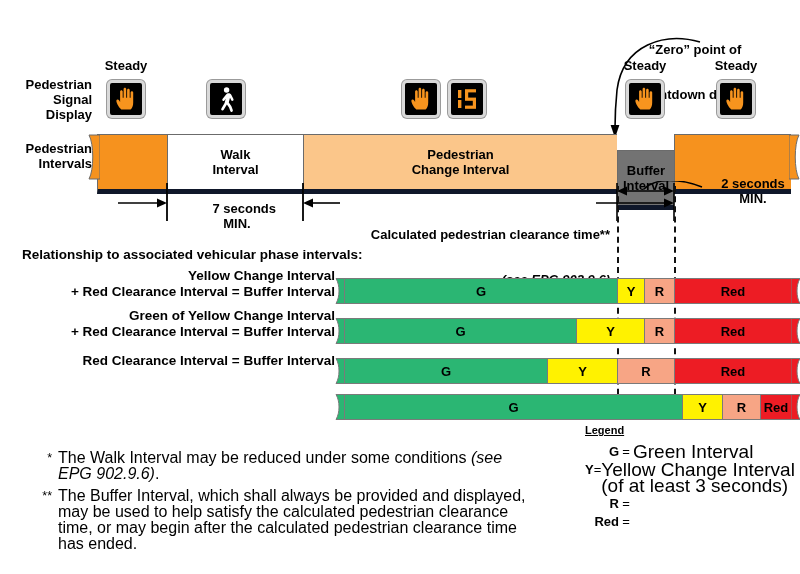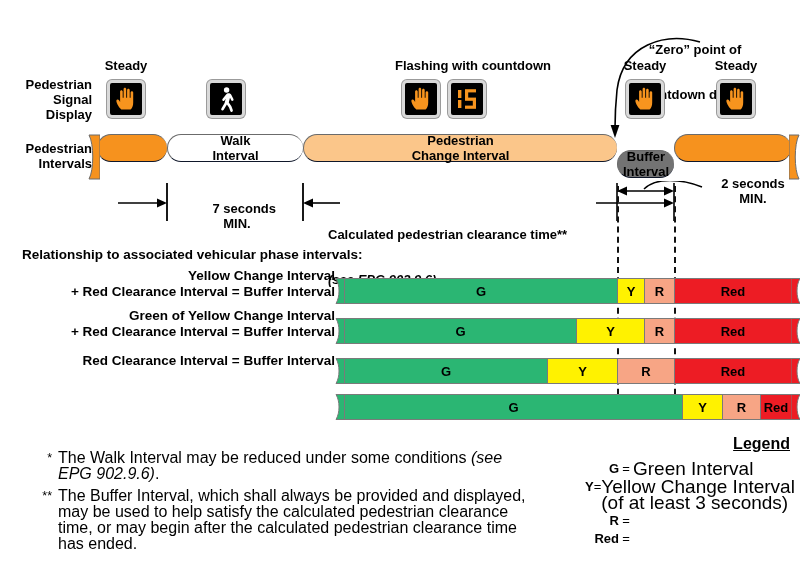--- a/index.html
+++ b/index.html
@@ -19,36 +19,36 @@
   .sig{
     width:38px;height:38px;border-radius:5px;
     background:#000;border:3px solid #d9d9d9;
     box-shadow:0 0 0 1px #9b9b9b;
     box-sizing:border-box;position:absolute;
     display:flex;align-items:center;justify-content:center;
   }
   .sig svg{display:block;}
 
   
-  .band{position:absolute;height:28px;box-sizing:border-box;
-        border-top:1px solid #6b6b6b;border-bottom:1px solid #0f172a;border-radius:17px;}
+  .band{position:absolute;height:60px;box-sizing:border-box;
+        border-top:1px solid #6b6b6b;border-bottom:5px solid #0f172a;}
   .band .bandtxt{
     position:absolute;left:0;right:0;top:50%;transform:translateY(-50%);
     text-align:center;font-weight:bold;font-size:13px;line-height:15px;white-space:pre;
   }
 
   
   .bar{position:absolute;height:26px;box-sizing:border-box;
        border-top:1px solid #7a7a7a;border-bottom:1px solid #7a7a7a;}
 
   
   .dash{position:absolute;width:0;border-left:2px dashed #111;}
 
   
-  .legend-title{font-weight:bold;font-size:16px;text-decoration:underline;text-align:right;margin-top:11px;}
+  .legend-title{font-weight:bold;font-size:11px;text-decoration:underline;text-align:left;}
   .lg-row{display:flex;margin-bottom:2px;}
   .lg-k{width:34px;text-align:right;font-weight:bold;font-size:13px;line-height:16px;}
   .lg-eq{width:14px;text-align:center;font-size:13px;line-height:16px;}
   .lg-v{font-size:19px;line-height:16px;white-space:pre;}
 
   
   .fn{display:flex;margin-bottom:6px;}
   .fn-m{width:24px;text-align:right;font-size:12.5px;line-height:16px;padding-right:6px;}
   .fn-t{font-size:16px;line-height:16px;max-width:470px;}
   .it{font-style:italic;}
@@ -69,21 +69,20 @@
   </svg>
 
   <div class="abs lbl" style="left:6px;top:77px;width:86px;text-align:right;">Pedestrian
 Signal
 Display</div>
 
   <div class="abs lbl" style="left:6px;top:141px;width:86px;text-align:right;">Pedestrian
 Intervals</div>
 
   <div class="abs lbl" style="left:86px;top:58px;width:80px;">Steady</div>
-  <div class="abs lbl" style="left:378px;top:58px;width:190px;">Flashing with countdown</div>
   <div class="abs lbl" style="left:605px;top:58px;width:80px;">Steady</div>
   <div class="abs lbl" style="left:696px;top:58px;width:80px;">Steady</div>
 
   <div class="sig" style="left:107px;top:80px;">
     <span>
       <svg width="22" height="24" viewBox="0 0 22 24">
         <path fill="#F7941E" d="M6.3,22.6c-1.6-1.6-2.9-3.3-3.8-5.2c-0.7-1.5-1.3-3.1-1.1-3.9c0.2-0.9,1.2-1.2,2-0.7
           c0.6,0.4,1.1,1.1,1.7,2.1V4.6c0-0.8,0.6-1.4,1.3-1.4S7.7,3.8,7.7,4.6v6.2h0.9V2.2c0-0.8,0.6-1.4,1.3-1.4
           s1.3,0.6,1.3,1.4v8.6h0.9V3.1c0-0.8,0.6-1.4,1.3-1.4s1.3,0.6,1.3,1.4v7.7h0.9V5.6c0-0.8,0.6-1.4,1.3-1.4
           s1.3,0.6,1.3,1.4v9.9c0,3.2-0.8,5.3-2.6,7.1H6.3z"></path>
@@ -199,21 +198,21 @@
     <path d="M586,10 L576,5.6 L576,14.4 Z" fill="#000"></path>
 
     <path d="M556,8 C568,-4 594,-2 614,6" fill="none" stroke="#000" stroke-width="1.5"></path>
   </svg>
 
   <div class="abs lbl" style="left:170px;top:186px;width:134px;">
     <span>7 seconds
 MIN.</span>
   </div>
 
-  <div class="abs lbl" style="left:328px;top:197px;width:300px;text-align:left;">
+  <div class="abs lbl" style="left:310px;top:197px;width:300px;text-align:right;">
     <div>Calculated pedestrian clearance time**</div>
     <div class="it">(see EPG 902.9.6)</div>
   </div>
 
   <div class="abs lbl" style="left:706px;top:176px;width:94px;">2 seconds
 MIN.</div>
 
   <div class="abs" style="left:22px;top:247px;font-weight:bold;font-size:13.5px;">Relationship to associated vehicular phase intervals:</div>
 
   <div class="dash abs" style="left:617px;top:186px;height:229px;"></div>

